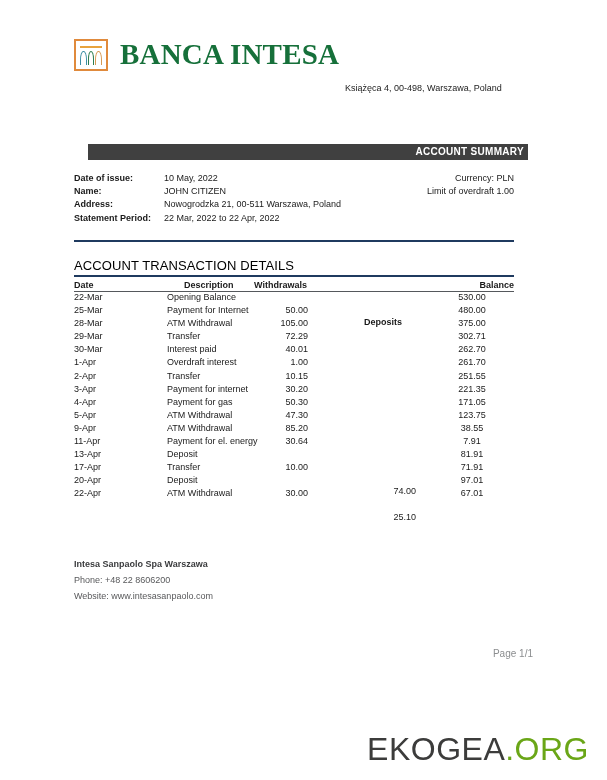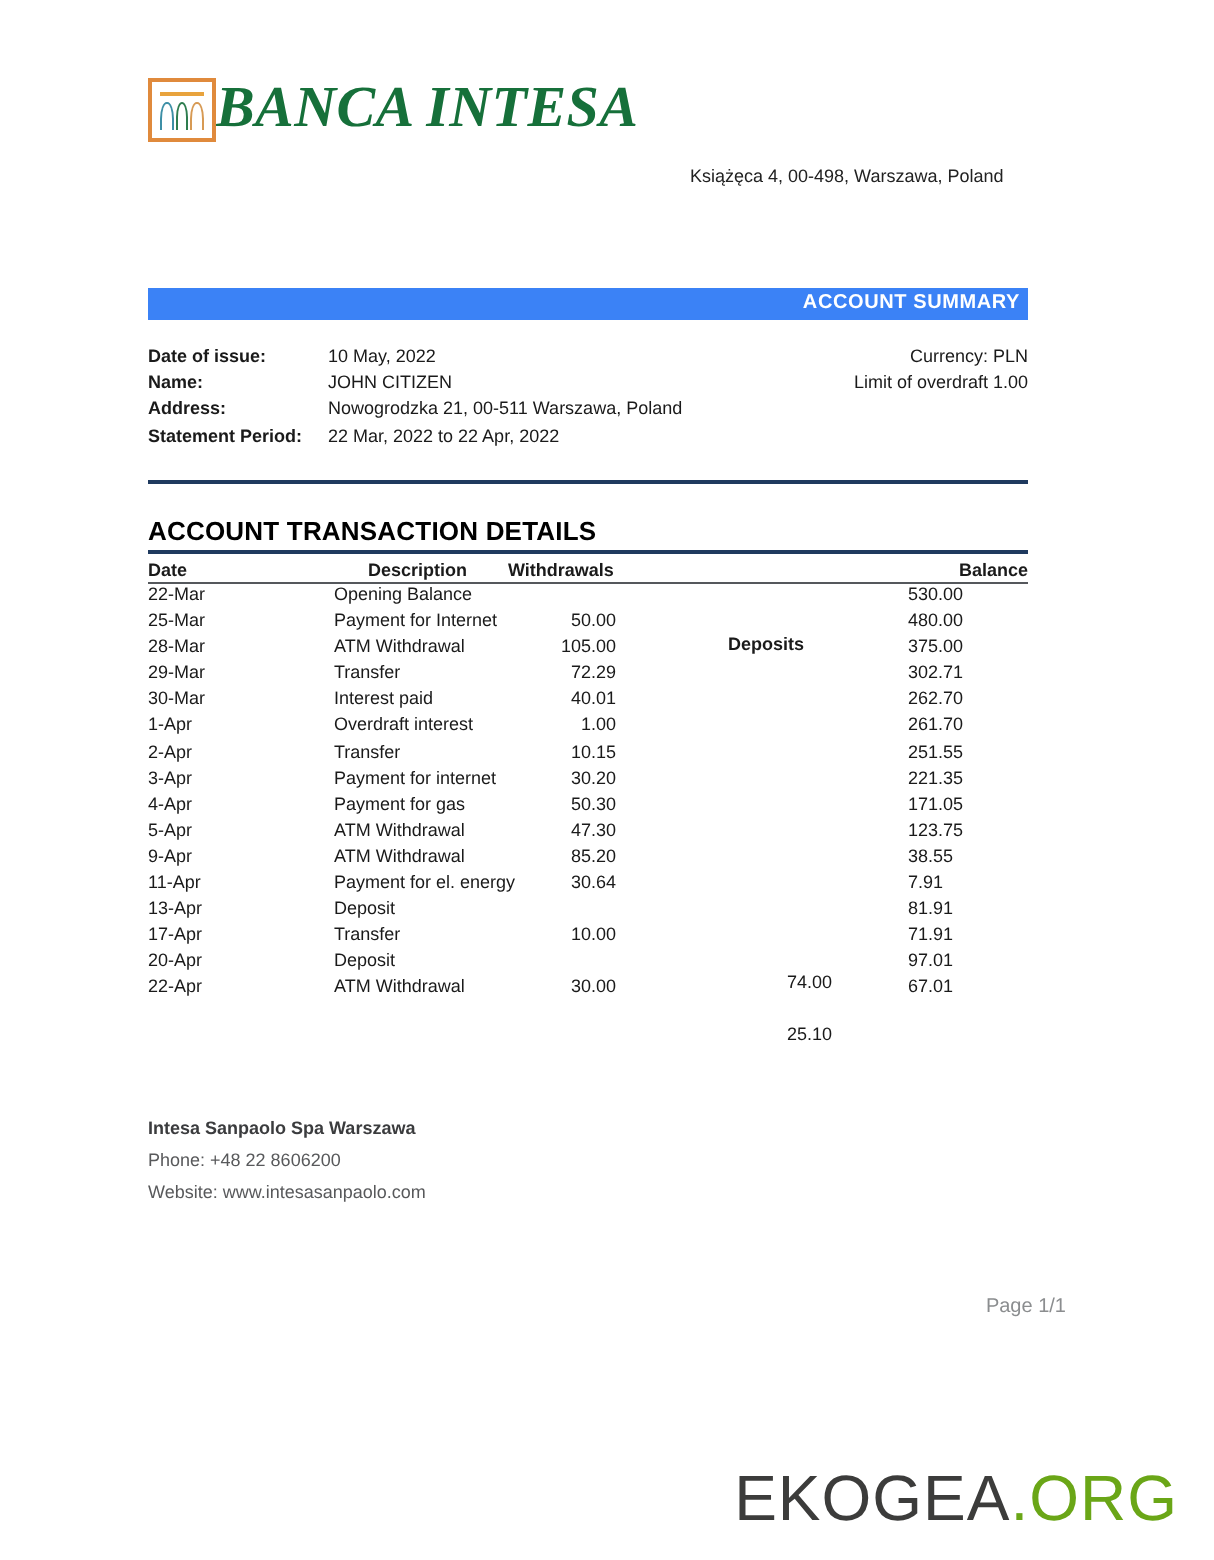--- a/index.html
+++ b/index.html
@@ -70,39 +70,39 @@
   .logo-mark .arch.a1 { border-color: #3d8fa6; }
   .logo-mark .arch.a2 { border-color: #2e7d4f; }
   .logo-mark .arch.a3 { border-color: #d79a54; }
 
   .brand-name {
     font-family: "Liberation Serif", serif;
     font-size: 29px;
     font-weight: bold;
     color: #16703a;
     letter-spacing: 0.2px;
-    white-space: nowrap;
-    font-style: italic;
+    margin-left: 12px;
+    white-space: nowrap;
   }
 
   .bank-address {
     position: absolute;
     left: 345px; top: 45px;
     font-size: 9px;
     color: #222222;
     white-space: nowrap;
   }
 
   
   .summary-bar {
     position: absolute;
-    left: 74px; top: 144px;
+    left: 88px; top: 144px;
     width: 440px;
     height: 16px;
-    background: #3b82f6;
+    background: #404040;
   }
   .summary-bar-label {
     position: absolute;
     right: 4px;
     top: 2px;
     font-size: 10px;
     font-weight: bold;
     color: #ffffff;
     letter-spacing: 0.3px;
   }
@@ -152,21 +152,21 @@
     width: 440px;
     height: 1px;
     background: #55585c;
   }
   .rule-thin.r3 { top: 291px; }
 
   .section-title {
     position: absolute;
     left: 74px; top: 258px;
     font-size: 13px;
-    font-weight: bold;
+    font-weight: normal;
     color: #000000;
     letter-spacing: 0.1px;
   }
 
   
   .table {
     position: absolute;
     left: 74px; top: 279px;
     width: 440px;
   }
@@ -177,21 +177,21 @@
     line-height: 13.1px;
     white-space: nowrap;
     padding-left: 20px;
   }
   .thead .trow { font-weight: bold; height: 12px; line-height: 12px; }
 
   .c-date  { position: absolute; left: 0px;   top: 0; }
   .c-desc  { position: absolute; left: 93px;  top: 0; }
   .c-wdr   { position: absolute; left: 186px; top: 0; text-align: right; width: 48px; }
   .c-dep   { position: absolute; left: 294px; top: 0; text-align: right; width: 48px; margin-top: 37px; }
-  .c-bal   { position: absolute; right: 0px;  top: 0; text-align: left; width: 60px; }
+  .c-bal   { position: absolute; right: 12px;  top: 0; text-align: center; width: 60px; }
 
   .thead .c-desc { left: 110px; }
   .thead .c-wdr  { left: 180px; width: 60px; text-align: left; }
   .thead .c-dep  { left: 290px; width: 60px; text-align: left; }
   .thead .c-bal  { right: 0; width: 60px; text-align: right; }
 
   
   .footer {
     position: absolute;
     left: 74px; top: 556px;

